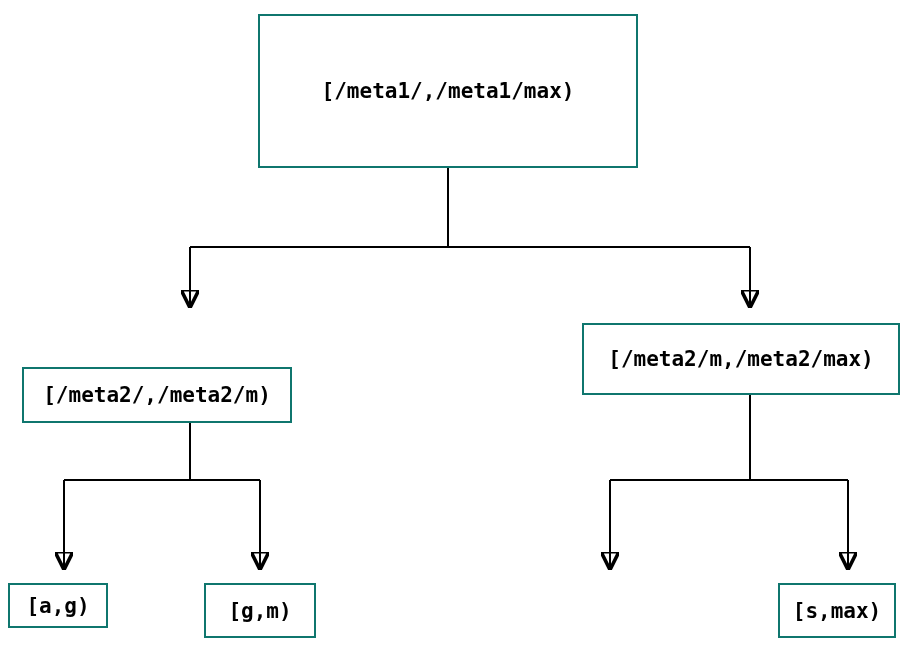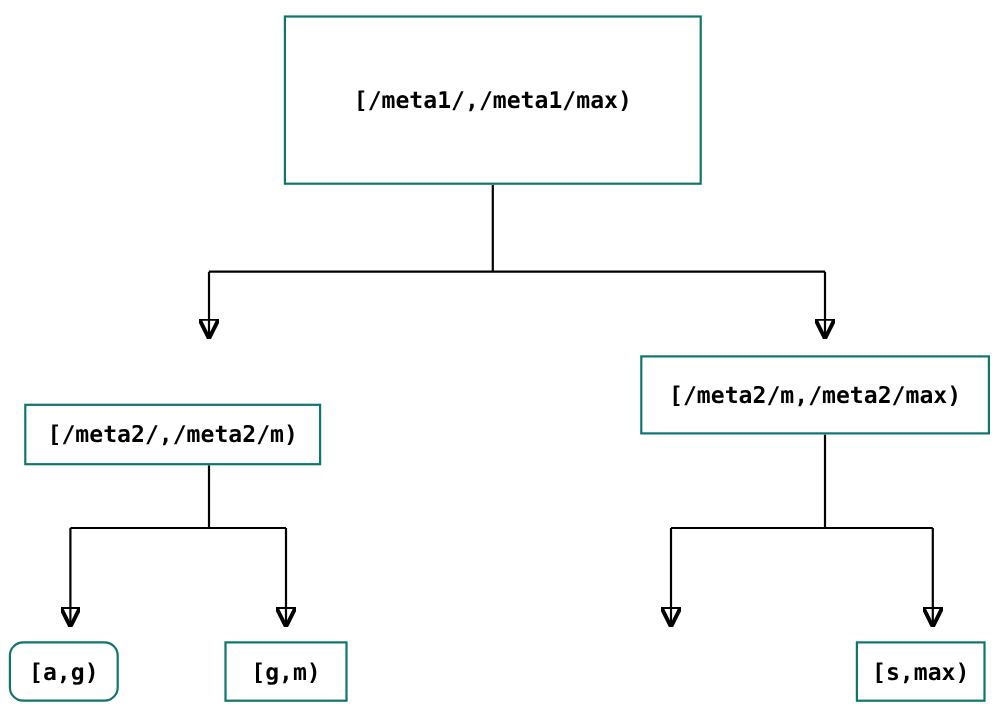--- a/index.html
+++ b/index.html
@@ -36,21 +36,21 @@
     align-items: center;
     justify-content: center;
     font-size: 21px;
     font-weight: bold;
     color: #000000;
     white-space: nowrap;
   }
   .node-root   { left: 258px; top: 14px;  width: 380px; height: 154px; }
   .node-l2a    { left: 22px;  top: 323px; width: 270px; height: 56px; margin-top: 44px; }
   .node-l2b    { left: 582px; top: 323px; width: 318px; height: 72px; }
-  .node-leaf-a { left: 8px;   top: 583px; width: 100px; height: 55px; border-radius: 13px; }
+  .node-leaf-a { left: 8px;   top: 583px; width: 100px; height: 45px; }
   .node-leaf-b { left: 204px; top: 583px; width: 112px; height: 55px; }
   .node-leaf-c { left: 555px; top: 583px; width: 96px;  height: 55px; }
   .node-leaf-d { left: 778px; top: 583px; width: 118px; height: 55px; }
 </style>
 </head>
 <body>
 
 <div class="canvas">
 
   <svg class="edges" viewBox="0 0 912 652" xmlns="http://www.w3.org/2000/svg">

